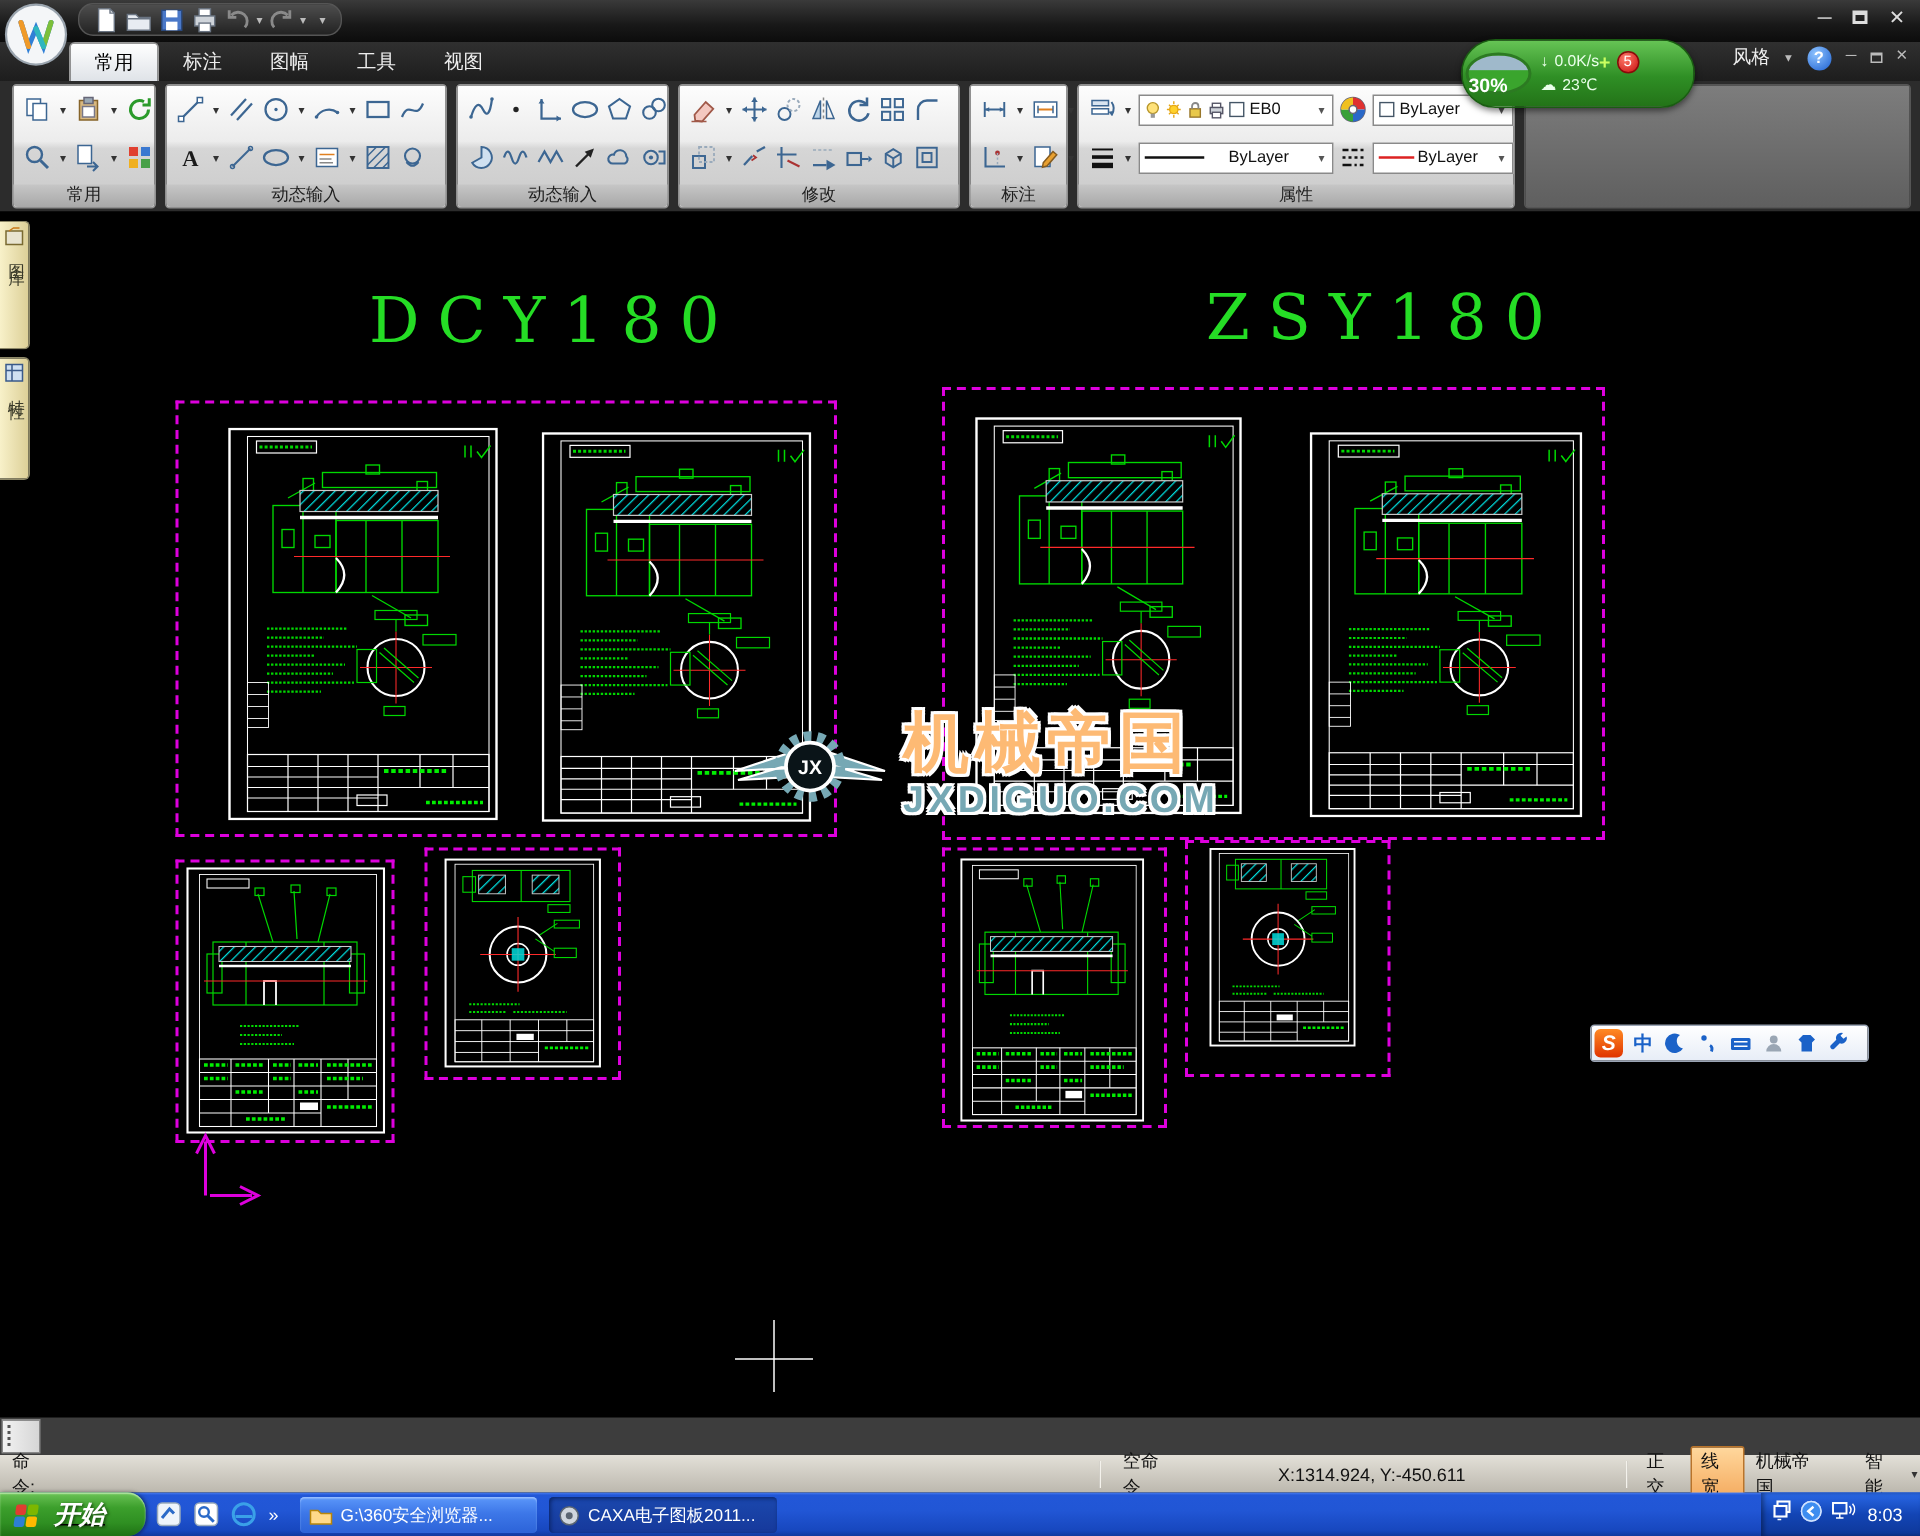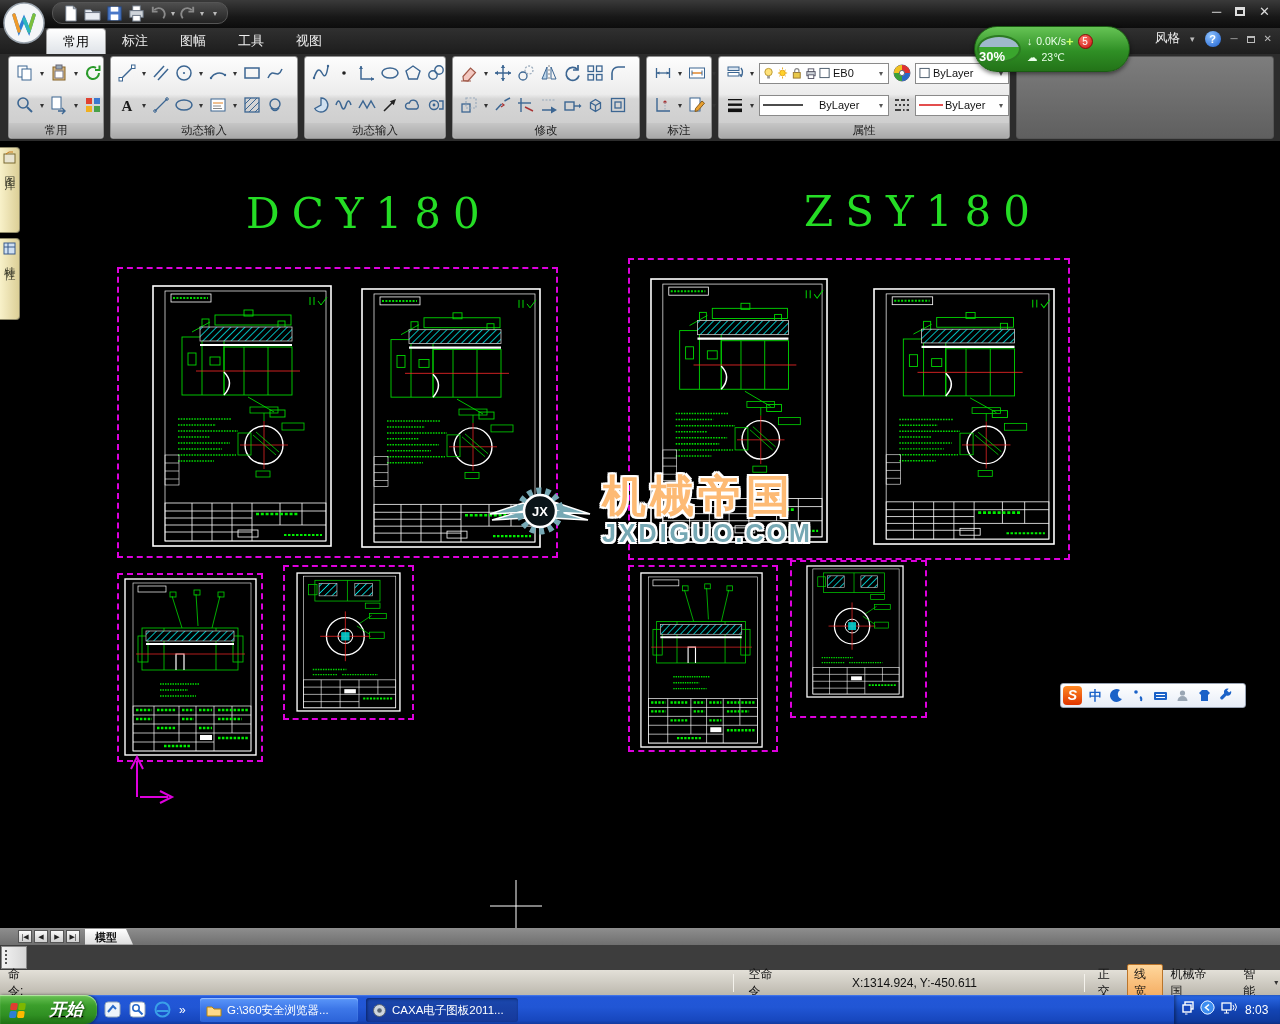--- a/index.html
+++ b/index.html
@@ -116,21 +116,21 @@
     background:linear-gradient(#e3e0d8,#bcb8ae); color:#111; font-size:12px; display:flex; align-items:center; }
   #statusbar .sep { width:1px; height:18px; background:#8d8a82; border-right:1px solid #f4f2ec; }
   .tog { padding:2px 7px; }
   .tog.hot { background:linear-gradient(#ffd79c,#f3a75a); border:1px solid #b9742b; border-radius:2px; padding:1px 6px; }
 
   
   #taskbar { position:absolute; left:0; top:995px; width:1280px; height:29px;
     background:linear-gradient(#4b7ef0 0%,#2257d8 6%,#2156d5 42%,#1747be 88%,#123a9e 100%); }
   #startbtn { position:absolute; left:0; top:0; width:97px; height:29px; border-radius:0 12px 12px 0;
     background:linear-gradient(#6cc457 0%,#3c9f2c 35%,#2f8f22 70%,#1f7114 100%);
-    box-shadow:inset 0 1px 1px #b8e8a8,1px 0 3px rgba(0,0,0,.5); display:flex; align-items:center; gap:23px; padding-left:8px;text-decoration:underline; }
+    box-shadow:inset 0 1px 1px #b8e8a8,1px 0 3px rgba(0,0,0,.5); display:flex; align-items:center; gap:10px; padding-left:8px;text-decoration:underline; }
   #startbtn .stxt { color:#fff; font-size:17px; font-weight:bold; font-style:italic; text-shadow:1px 1px 2px #1a4a10; }
   #quick { position:absolute; left:104px; top:0; height:29px; display:flex; align-items:center; gap:8px; }
   #quick .qk { width:17px; height:17px; display:inline-flex; }
   #quick .more { color:#fff; font-size:12px; }
   .taskbtn { position:absolute; top:3px; height:24px; border-radius:3px; display:flex; align-items:center; gap:5px;
     padding:11px 6px; color:#fff; font-size:11.5px; white-space:nowrap; overflow:hidden; }
   #task1 { left:200px; width:158px; background:linear-gradient(#5b97fa,#3d77e8 45%,#2c63d8);
     box-shadow:inset 0 1px 1px #9cc0ff; }
   #task2 { left:366px; width:152px; background:linear-gradient(#1b48ae,#16399b);
     box-shadow:inset 1px 1px 3px #0a2468; }
@@ -1306,27 +1306,20 @@
           </svg>
         </span>
 <span class="sic">
           <svg viewBox="0 0 15 15">
             <path d="M12 3 a3.5 3.5 0 0 1 -4.5 4.5 L4 11 a1.6 1.6 0 0 1 -2.3 -2.3 L5.2 5.2 A3.5 3.5 0 0 1 9.7 .7 L8 2.5 l2 2z" fill="#1b62c8"></path>
           </svg>
         </span>
       </div>
     </div>
 
-  <div id="sheetrow">
-    <span class="navb" style="margin-left:18px;">|◀</span>
-    <span class="navb">◀</span>
-    <span class="navb">▶</span>
-    <span class="navb">▶|</span>
-    <span id="model-tab">模型</span>
-  </div>
 
   <div id="cmdhist">
     <div id="cmdgrip">
         <i></i>
       </div>
   </div>
 
   <div id="statusbar">
     <span style="margin-left:8px;">命令:</span>
     <span class="sep" style="margin-left:700px;"></span>

